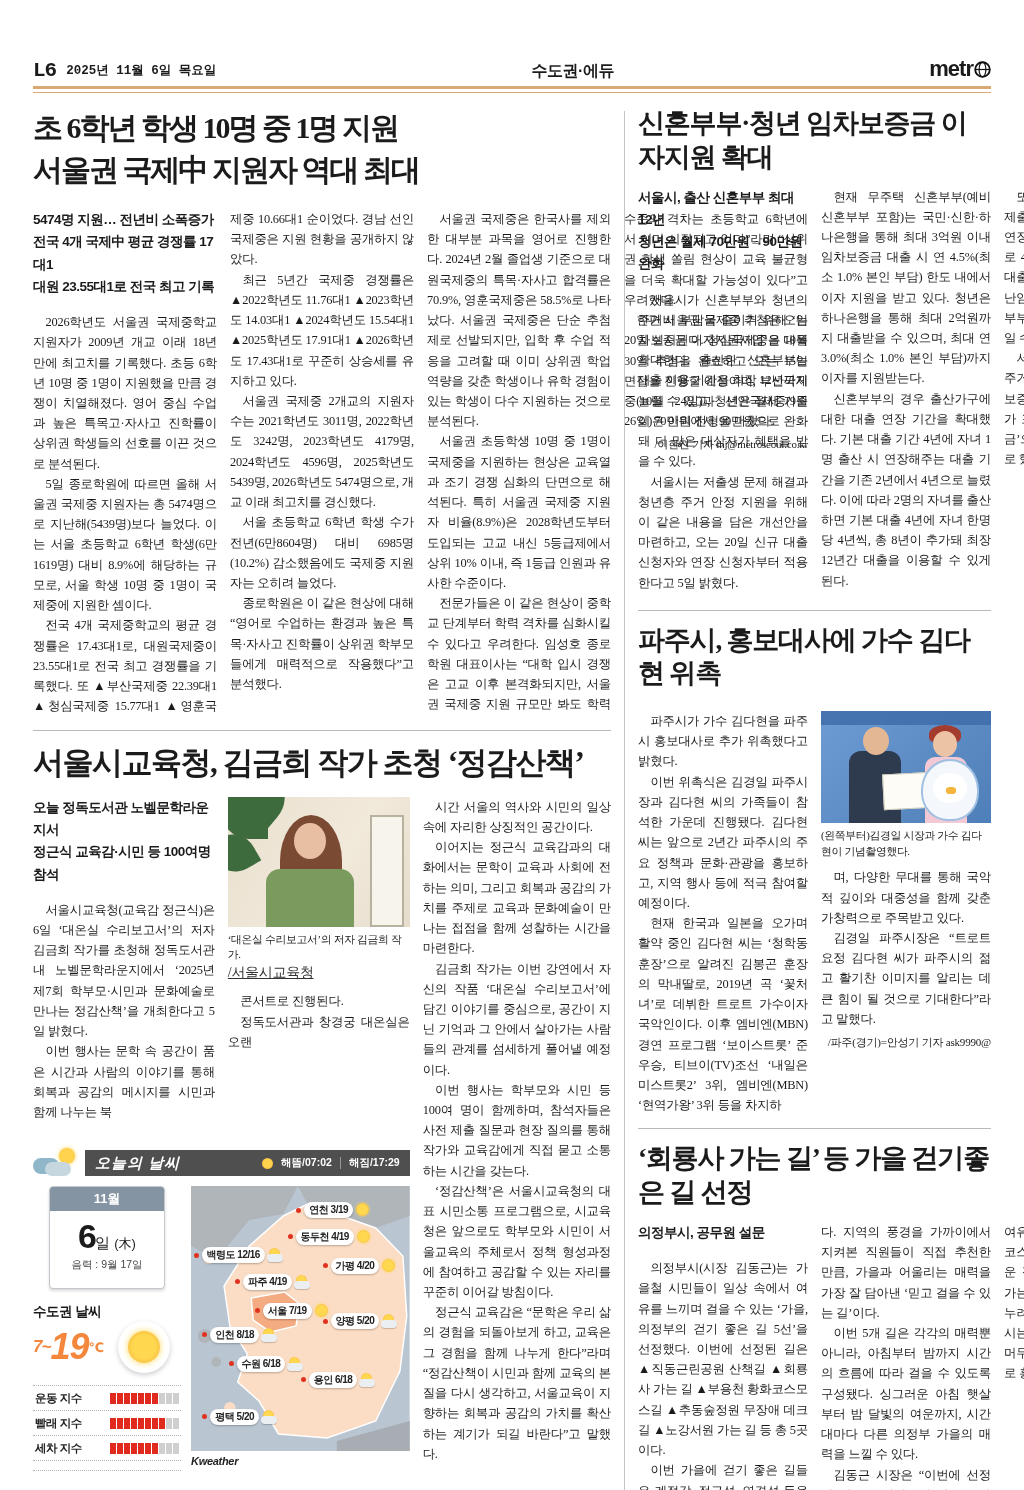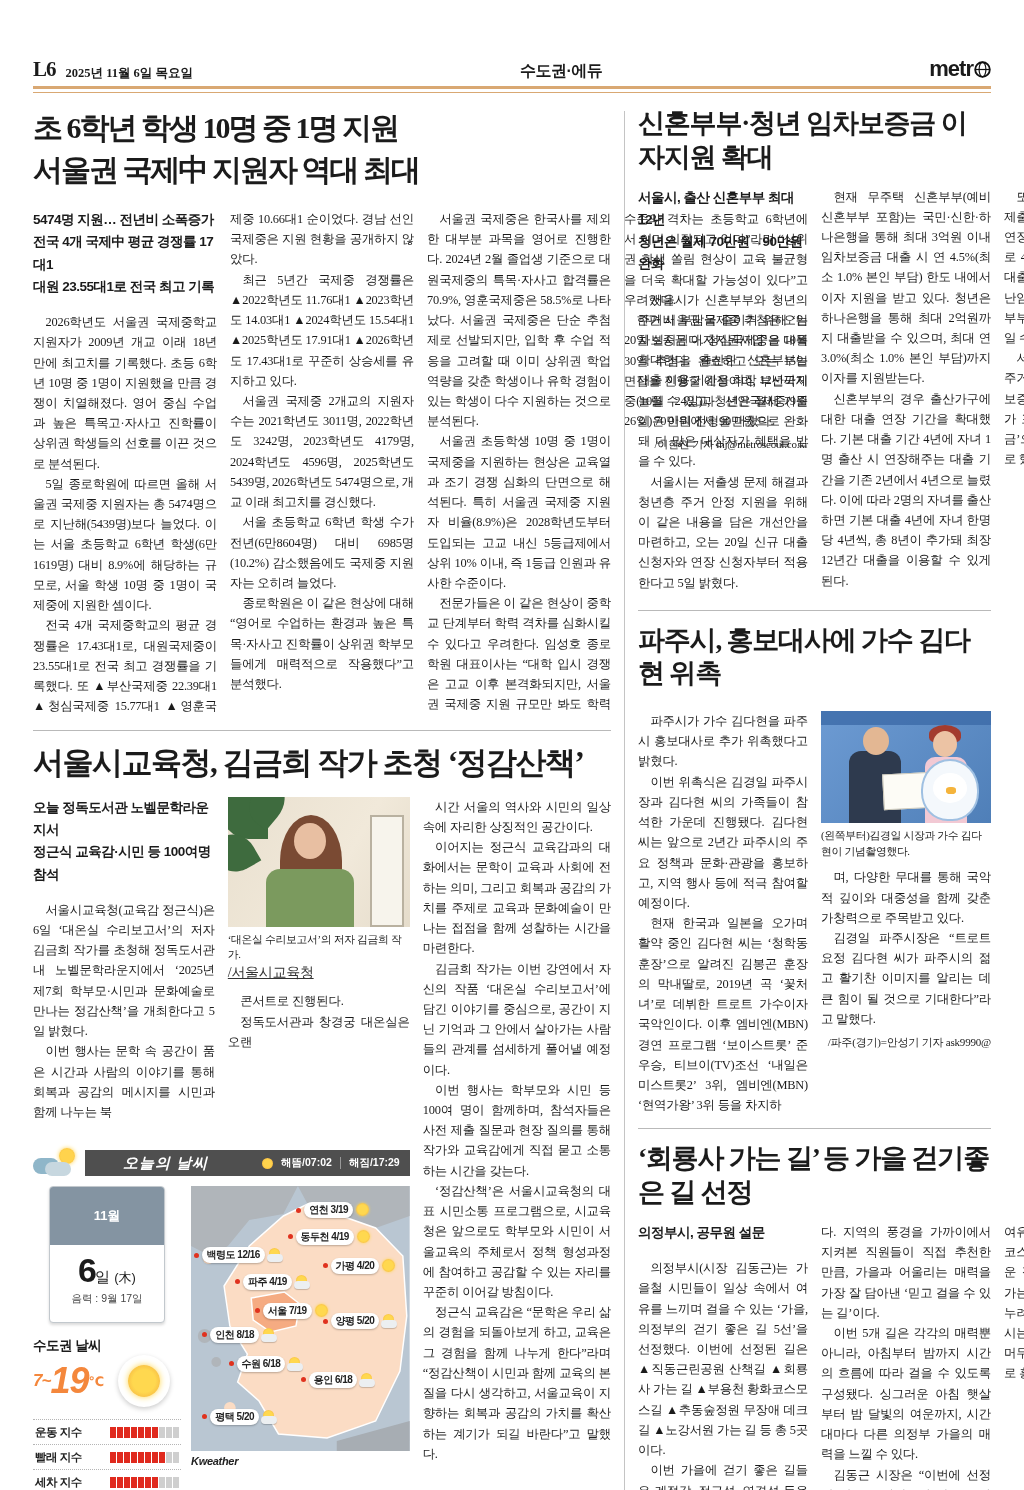--- a/index.html
+++ b/index.html
@@ -2,21 +2,21 @@
 <html><head>
 <meta charset="utf-8">
 <style>
   * { margin:0; padding:0; box-sizing:border-box; }
   html,body { background:#ffffff; }
   body { width:1024px; height:1490px; font-family:"Liberation Serif","DejaVu Serif",serif; color:#1b1b1b; }
   .page { width:1024px; height:1490px; padding:0 33px; overflow:hidden; position:relative; background:#fff; }
 
   
   .masthead { display:flex; align-items:flex-end; justify-content:space-between; padding-top:50px; height:82px; }
-  .mh-left { display:flex; align-items:flex-end; gap:10px; font-family:Liberation Serif, serif; }
+  .mh-left { display:flex; align-items:center; gap:10px; font-family:Liberation Mono, monospace; }
   .page-no { font-size:21px; font-weight:700; letter-spacing:-1px; }
   .edition-date { font-size:12.5px; font-weight:700; }
   .section-name { font-size:16px; font-weight:700; font-family:"Liberation Sans","DejaVu Sans",sans-serif; letter-spacing:-0.5px; }
   .metro-logo { display:flex; align-items:center; font-family:"Liberation Sans","DejaVu Sans",sans-serif; font-size:22px; font-weight:700; letter-spacing:-1px; }
   .metro-logo svg { margin-left:1px; }
   .rule-double { border-top:3px solid #d9a873; border-bottom:1px solid #d9a873; height:7px; margin-top:4px; }
 
   
   .content { display:flex; margin-top:14px; }
   .col-left { width:578px; }
@@ -68,29 +68,29 @@
   .pj-mascot-beak { position:absolute; right:35px; top:76px; width:10px; height:7px; background:#f5b43c; border-radius:40%; }
 
   
   .weather { margin-top:26px; font-family:"Liberation Sans","DejaVu Sans",sans-serif; }
   .w-headrow { display:flex; align-items:center; }
   .w-art { width:52px; height:30px; position:relative; flex:none; }
   .w-art .a-sun { position:absolute; left:26px; top:0; width:16px; height:16px; border-radius:50%; background:radial-gradient(circle,#ffd34d 55%,#f7b733 100%); box-shadow:0 0 4px #ffd34d; }
   .w-art .a-cloud1 { position:absolute; left:0; top:10px; width:26px; height:16px; border-radius:10px; background:#8fb6c9; }
   .w-art .a-cloud2 { position:absolute; left:12px; top:14px; width:26px; height:14px; border-radius:9px; background:#c7d7df; }
   .w-bar { flex:1; background:#4f4f4f; height:26px; display:flex; align-items:center; padding:0 10px; color:#fff; }
-  .w-title { font-size:15px; font-weight:700; font-style:italic; letter-spacing:1px;margin-left:28px; }
+  .w-title { font-size:15px; font-weight:700; font-style:italic; letter-spacing:1px; }
   .w-sun-times { margin-left:auto; display:flex; align-items:center; gap:8px; font-size:10.5px; font-weight:700; }
   .w-sun-dot { width:11px; height:11px; border-radius:50%; background:radial-gradient(circle,#ffd34d 50%,#f0a030 100%); display:inline-block; }
   .w-divider { width:1px; height:12px; background:#999; }
 
   .w-body { display:flex; margin-top:8px; gap:10px; }
   .w-left { width:148px; flex:none; }
   .cal-card { width:116px; margin:0 auto; border:1px solid #c2c8cd; border-radius:4px; overflow:hidden; box-shadow:0 2px 3px rgba(0,0,0,.15); background:#fff; text-align:center; }
-  .cal-month { background:#8494a2; color:#fff; font-size:13px; font-weight:700; padding:20px 0; }
+  .cal-month { background:#8494a2; color:#fff; font-size:13px; font-weight:700; padding:3px 0; }
   .cal-day { font-size:15px; padding:6px 0 2px; }
   .cal-day .d-num { font-size:34px; font-weight:700; letter-spacing:-2px; }
   .cal-day .d-weekday { font-size:13px; }
   .cal-lunar { font-size:10.5px; color:#444; padding-bottom:16px; }
   .region-row { margin-top:14px; display:flex; align-items:center; gap:6px; }
   .region-label { font-size:13.5px; font-weight:700; letter-spacing:-0.5px; }
   .temp-row { display:flex; align-items:center; }
   .temp-text { font-style:italic; color:#f4873c; font-weight:700; letter-spacing:-1px; }
   .temp-low { font-size:17px; }
   .temp-high { font-size:36px; }

